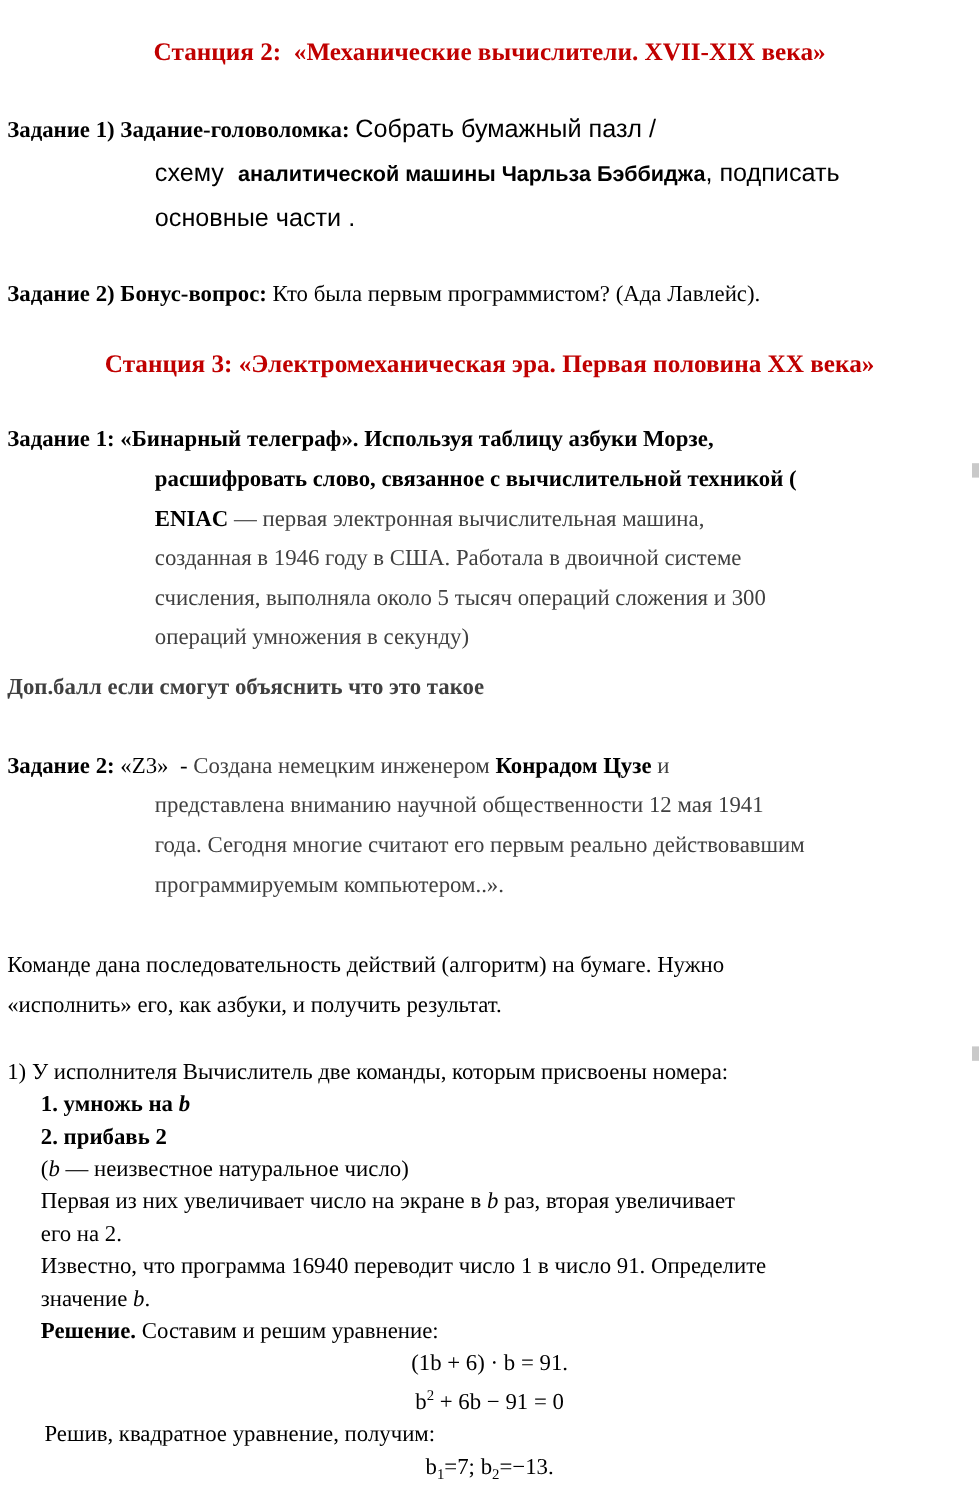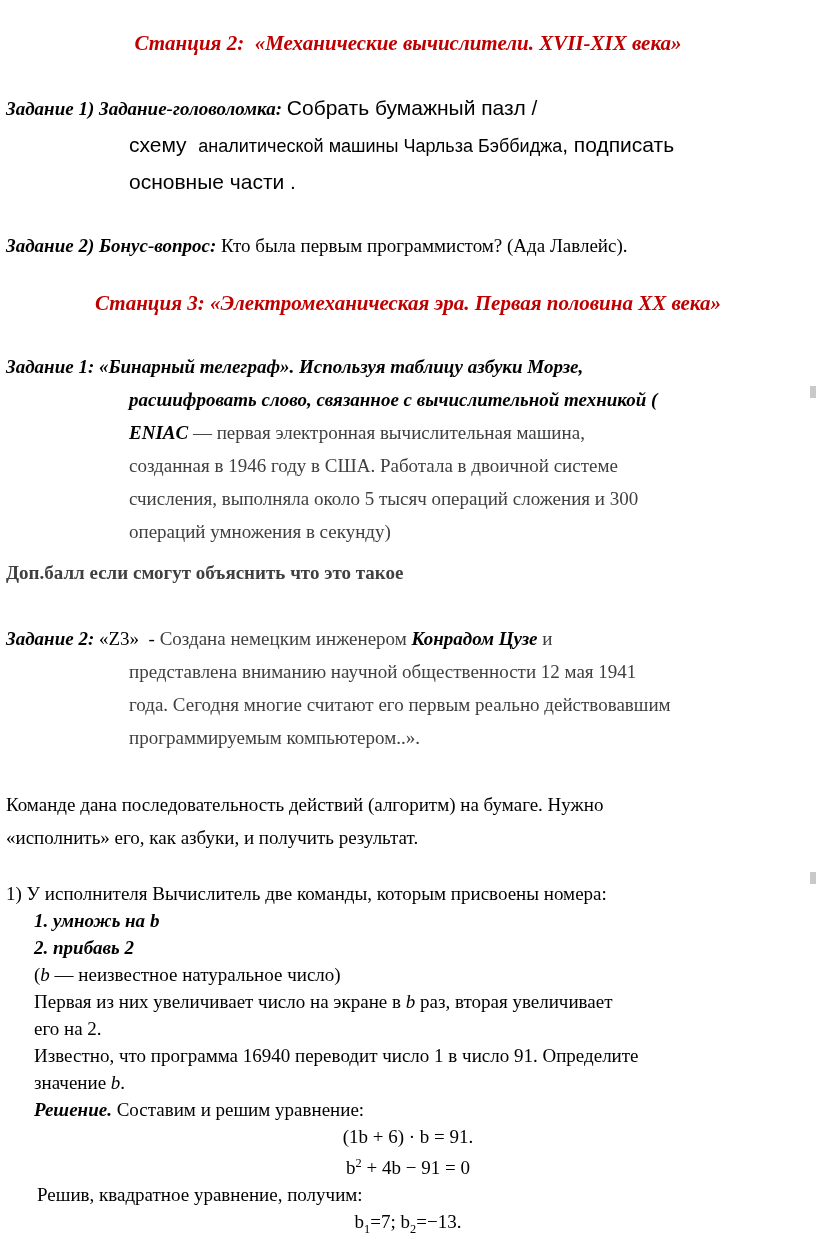--- a/index.html
+++ b/index.html
@@ -29,26 +29,26 @@
   .mb8{margin-bottom:8px;margin-top:32px;}
   .mb33{margin-bottom:33px;font-weight:bold;}
   .mb34{margin-bottom:34px;}
   .calc{line-height:27px;}
   .ind{padding-left:28px;}
   .ind2{padding-left:31px;}
   .center{text-align:center;}
   
   .run{white-space:pre-wrap;}
   .run.r{}
-  .run.b{font-weight:700;font-style:italic;}
+  .run.b{font-weight:700;}
   .run.i{font-style:italic;}
   .run.bi{font-weight:700;font-style:italic;}
   .run.g{color:var(--body-gray);}
   .run.s{font-family:"Liberation Sans", sans-serif;font-size:21px;}
-  .run.bs{font-family:"Liberation Sans", sans-serif;font-size:18px;font-weight:400;}
+  .run.bs{font-family:"Liberation Sans", sans-serif;font-size:18px;font-weight:700;}
   .run.sup{vertical-align:super;font-size:0.65em;}
   .run.sub{vertical-align:sub;font-size:0.65em;}
   
   .edge-mark{position:absolute;right:0;width:6px;height:12px;background:#c9c9c9;}
   .edge-mark.m1{top:386px;}
   .edge-mark.m2{top:872px;}
 </style>
 </head>
 <body>
 
@@ -72,21 +72,21 @@
 
   <section class="calc">
     <p><span class="run r">1) У исполнителя Вычислитель две команды, которым присвоены номера:</span></p>
     <p class="ind"><span class="run b">1. умножь на </span><span class="run bi">b</span></p>
     <p class="ind"><span class="run b">2. прибавь 2</span></p>
     <p class="ind"><span class="run r">(</span><span class="run i">b</span><span class="run r"> — неизвестное натуральное число)</span></p>
     <p class="ind"><span class="run r">Первая из них увеличивает число на экране в </span><span class="run i">b</span><span class="run r"> раз, вторая увеличивает</span><br><span class="run r">его на 2.</span></p>
     <p class="ind"><span class="run r">Известно, что программа 16940 переводит число 1 в число 91. Определите</span><br><span class="run r">значение </span><span class="run i">b</span><span class="run r">.</span></p>
     <p class="ind"><span class="run b">Решение. </span><span class="run r">Составим и решим уравнение:</span></p>
     <p class="center"><span class="run r">(1b + 6) · b = 91.</span></p>
-    <p class="center"><span class="run r">b</span><span class="run sup">2</span><span class="run r"> + 4b − 91 = 0</span></p>
+    <p class="center"><span class="run r">b</span><span class="run sup">2</span><span class="run r"> + 6b − 91 = 0</span></p>
     <p class="ind2"><span class="run r">Решив, квадратное уравнение, получим:</span></p>
     <p class="center"><span class="run r">b</span><span class="run sub">1</span><span class="run r">=7; b</span><span class="run sub">2</span><span class="run r">=−13.</span></p>
   </section>
 
   <div class="edge-mark m1"></div>
   <div class="edge-mark m2"></div>
 
 </div>
 
 </body></html>

